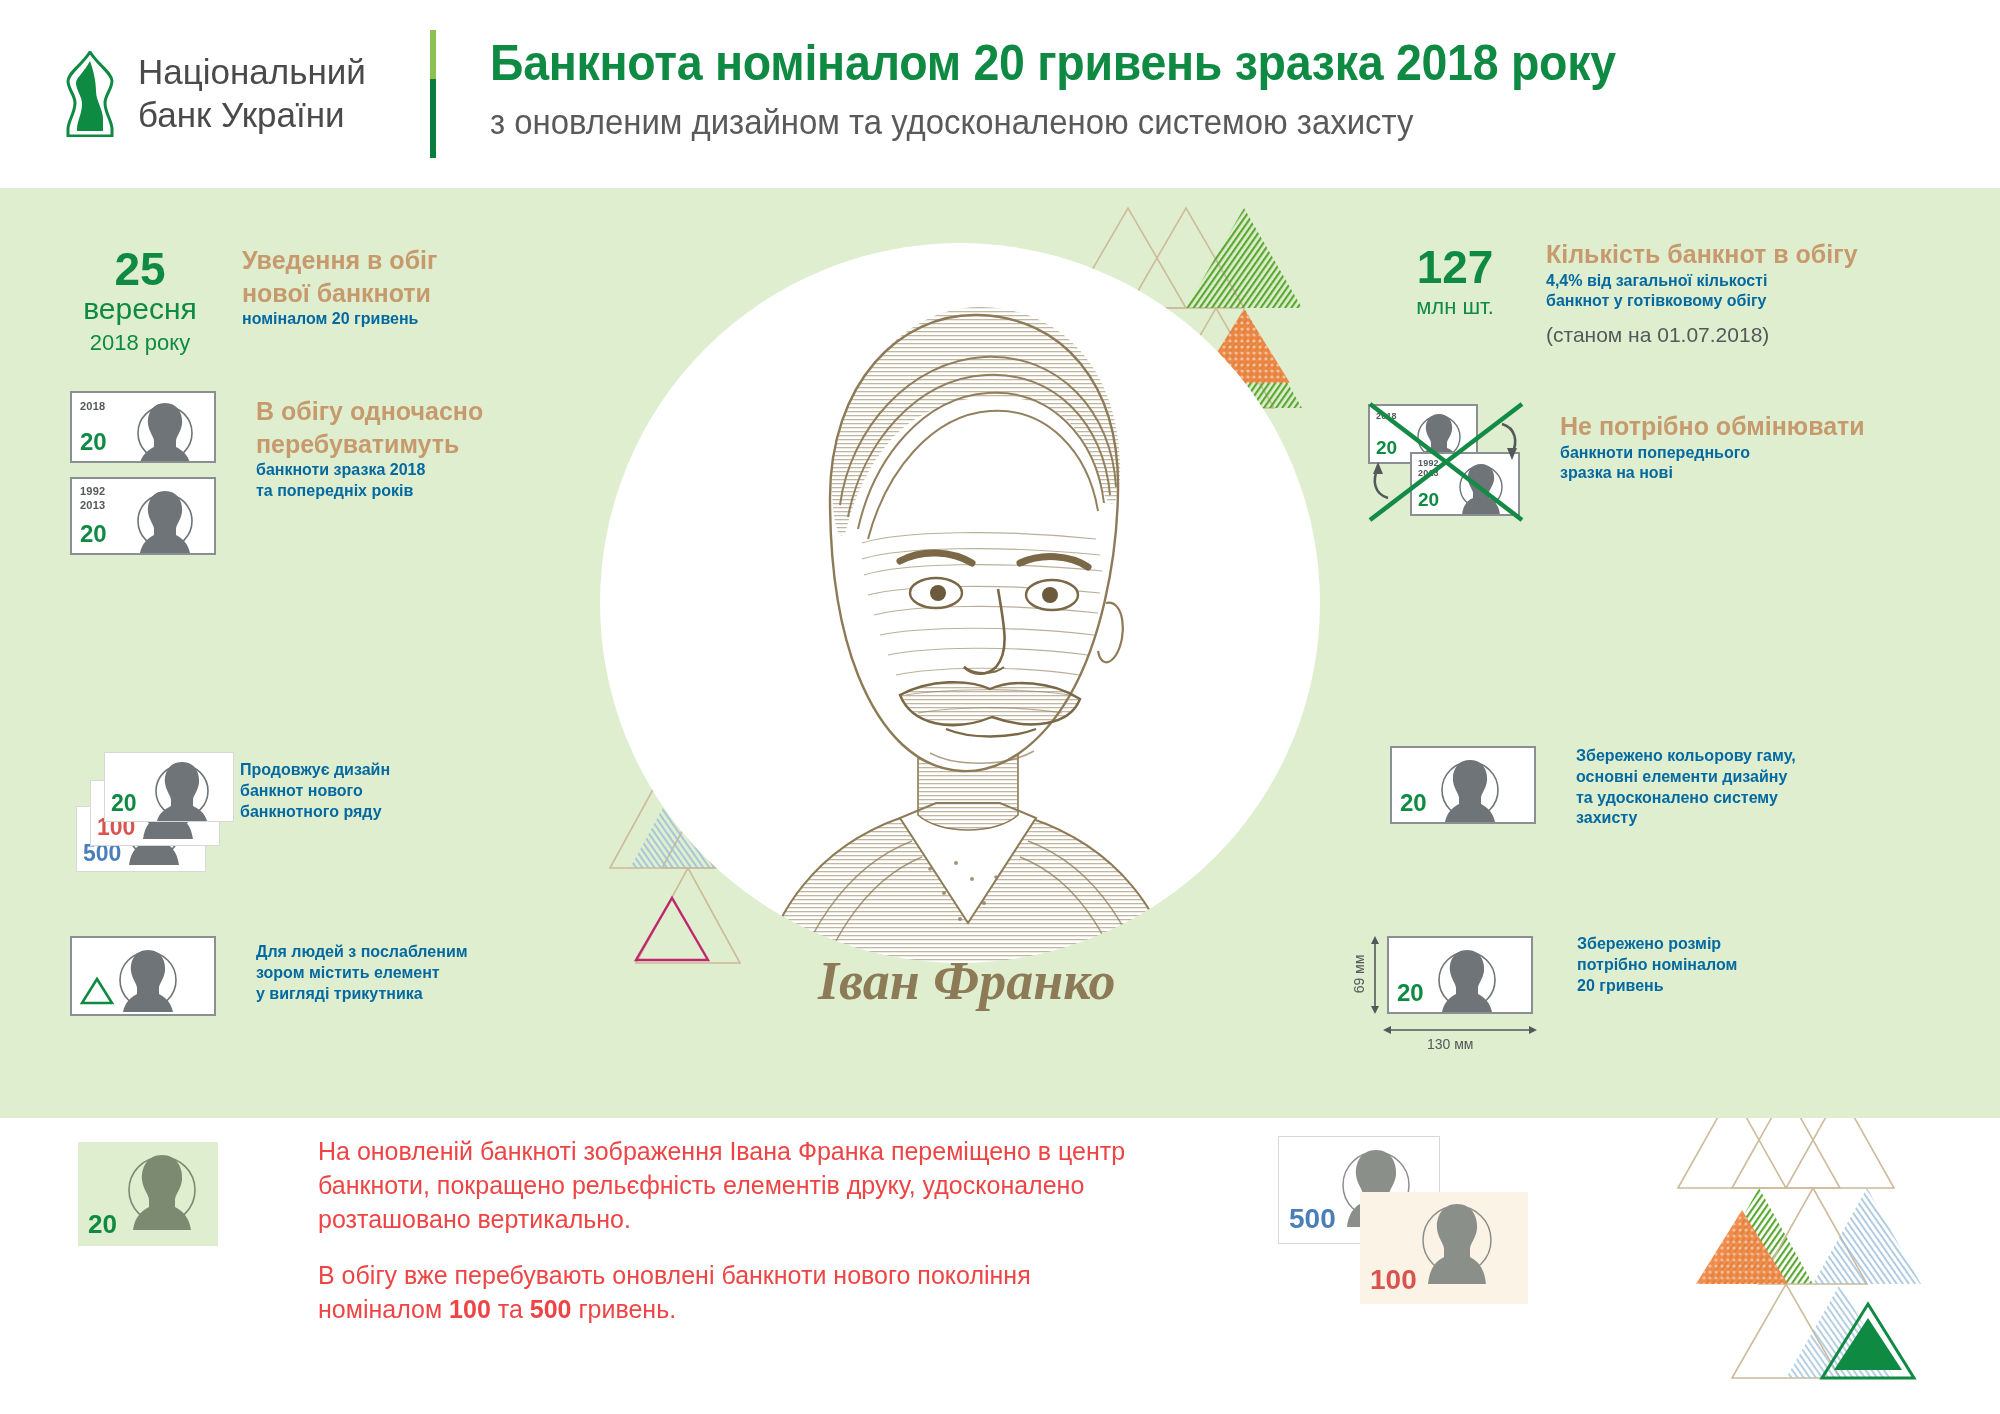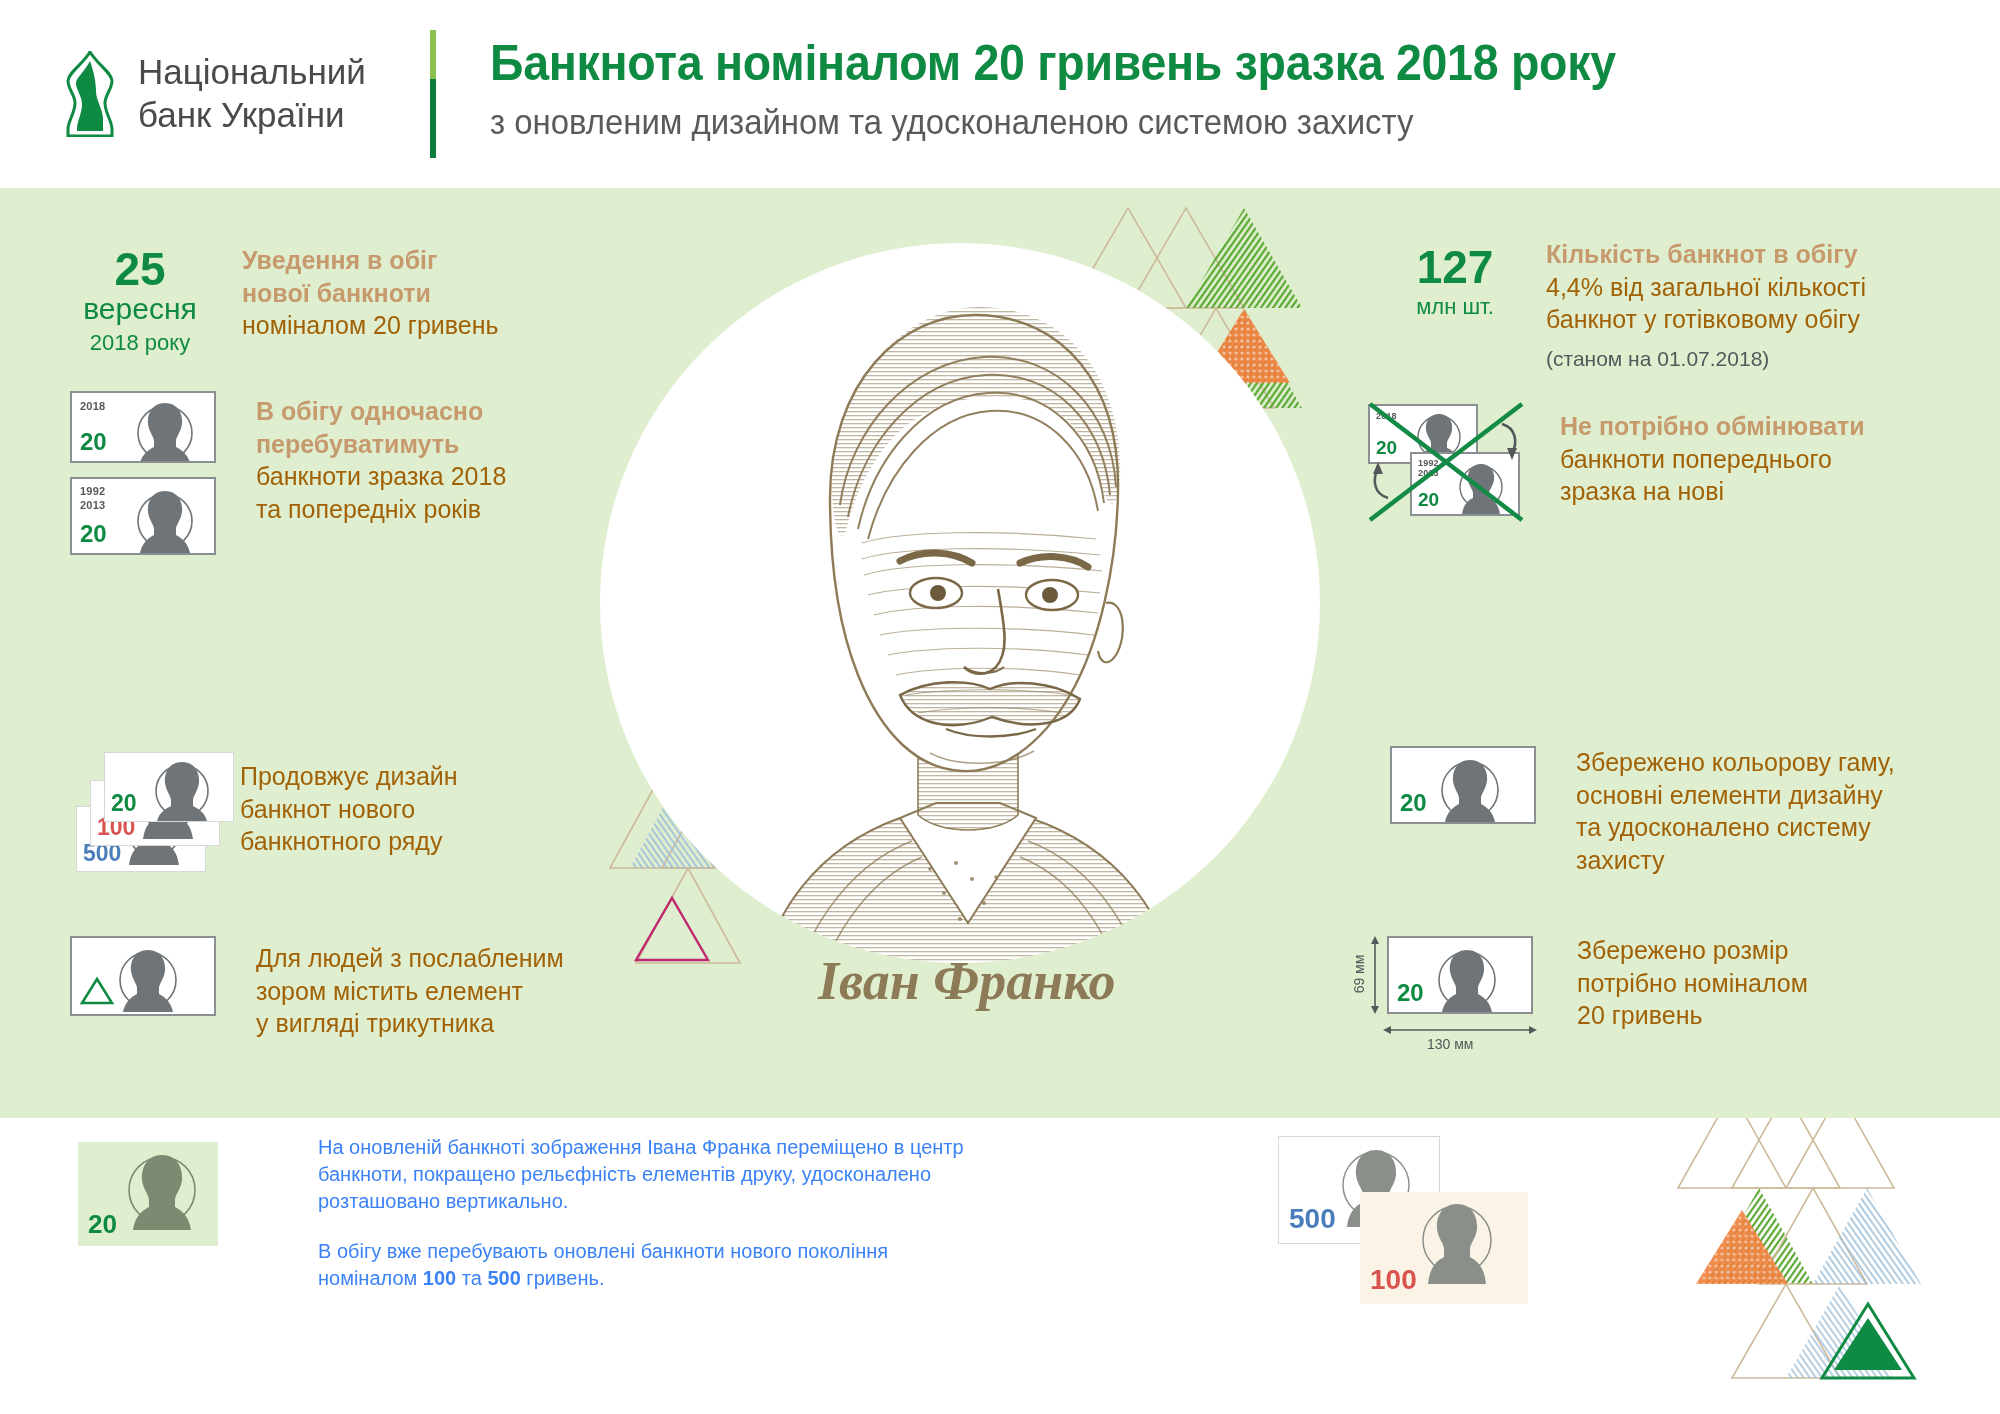--- a/index.html
+++ b/index.html
@@ -74,21 +74,21 @@
     color: #0f8a43; font-weight: bold; text-align: center;
   }
   .stat-num .big { display: block; font-size: 46px; line-height: 1.0; }
   .stat-num .mid { display: block; font-size: 30px; line-height: 1.12; font-weight: normal;}
   .stat-num .small { display: block; font-size: 22px; line-height: 1.5; font-weight: 400; }
 
   .txt-head {
     color: #c69a6d; font-weight: bold; font-size: 25px; line-height: 1.30;
   }
   .txt-body {
-    color: #a16207; font-weight: 400; font-size: 25px; line-height: 1.30;
+    color: #0369a1; font-weight: 700; font-size: 16px; line-height: 1.30;
   }
   .txt-note {
     color: #54585a; font-weight: 400; font-size: 21px; line-height: 1.4;
   }
 
   
   .note {
     position: relative; background: #ffffff; border: 2px solid #8a8f93;
     overflow: hidden; flex: 0 0 auto;
   }
@@ -100,21 +100,21 @@
     position: absolute; font-weight: bold; font-family: "Liberation Sans", sans-serif;
   }
   .silho { position: absolute; }
 
   .bottom-note-green { background: #dfeecf; border: none; }
   .bottom-note-cream { background: #fbf4e6; border: none; }
   .bottom-note-white { background: #ffffff; border: 1px solid #d8d8d8; }
   .dim-lbl { position: absolute; font-size: 14px; color: #54585a; }
   .dim-lbl.vert { transform: rotate(-90deg); transform-origin: center; }
 
-  .bottom-text { color: #3b82f6; font-size: 20px; line-height: 1.36; }
+  .bottom-text { color: #ef4444; font-size: 25px; line-height: 1.36; }
   .bottom-text b { font-weight: bold; }
 </style>
 </head>
 <body>
 
 <div class="header">
   <div class="logo-wrap">
     <svg class="logo-mark" viewBox="0 0 56 86">
       <path d="M28 1 C20 14, 6 22, 6 30 C6 38, 13 44, 13 52 C13 62, 6 70, 6 78 L6 85 L50 85 L50 78 C50 70, 43 62, 43 52 C43 44, 50 38, 50 30 C50 22, 36 14, 28 1 Z" fill="none" stroke="#0f8a43" stroke-width="3"></path>
       <path d="M28 10 C23 20, 14 27, 14 32 C14 39, 20 45, 20 53 C20 63, 15 70, 15 78 L15 80 L41 80 L41 68 C41 58, 34 50, 34 40 C34 30, 31 18, 28 10 Z" fill="#0f8a43"></path>

